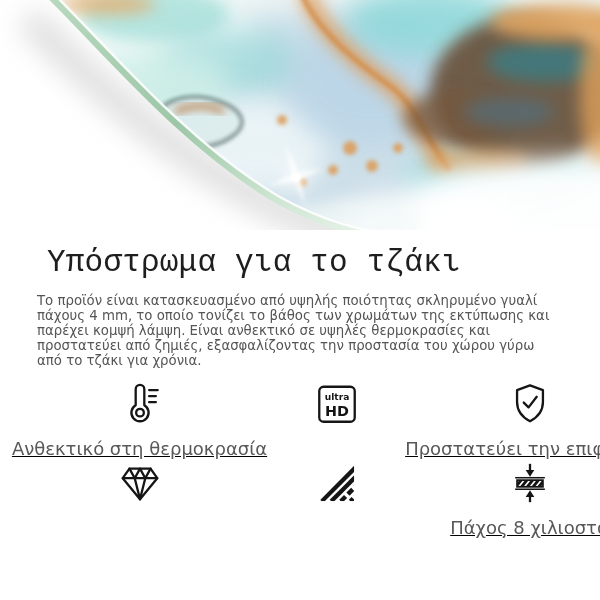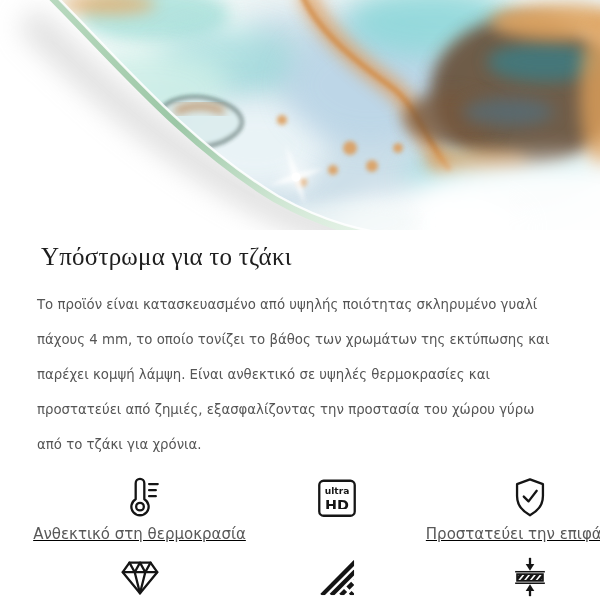--- a/index.html
+++ b/index.html
@@ -4,50 +4,50 @@
 <style>
   html,body{margin:0;padding:0;}
   body{
     width:600px;height:600px;overflow:hidden;background:#ffffff;
     font-family:"DejaVu Sans","Liberation Sans",sans-serif;
   }
   .hero{width:600px;height:230px;position:relative;background:#fff;}
   .hero svg{display:block;}
   .content{padding:0 37px;}
   h1{
-    margin:4px;padding-top:5px;
-    font-family:Liberation Serif, serif;
+    margin:10px;padding-top:5px;
+    font-family:Liberation Mono, monospace;
     font-weight:400;
-    font-size:25px;line-height:35px;
+    font-size:31px;line-height:35px;
     color:#1e1e1e;letter-spacing:.2px;
   }
   .desc{
     margin:13px 0 0 0;
     max-width:537px;
-    font-size:13.3px;line-height:35px;
+    font-size:13.3px;line-height:15px;
     color:#555555;
   }
   .features{
     margin-top:9px;
     display:grid;
     grid-template-columns:205px 190px 195px;
     grid-auto-rows:79px;
     width:590px;
   }
   .feature{
     display:flex;flex-direction:column;align-items:center;justify-content:flex-start;
     padding-top:3px;
     text-decoration:underline;
   }
   .feature .icon-box{
     height:48px;display:flex;align-items:center;justify-content:center;
   }
   .feature .label{
-    margin-top:5px;
-    font-size:15px;color:#585858;line-height:14px;text-align:left;
+    margin-top:14px;
+    font-size:18px;color:#585858;line-height:14px;text-align:left;
     white-space:nowrap;
   }
   .ic{stroke:#151515;fill:none;stroke-width:2.4;stroke-linecap:round;stroke-linejoin:round;}
 </style>
 </head>
 <body>
 
 <div class="hero">
 <svg width="600" height="230" viewBox="0 0 600 230" aria-hidden="true">
   <defs>

